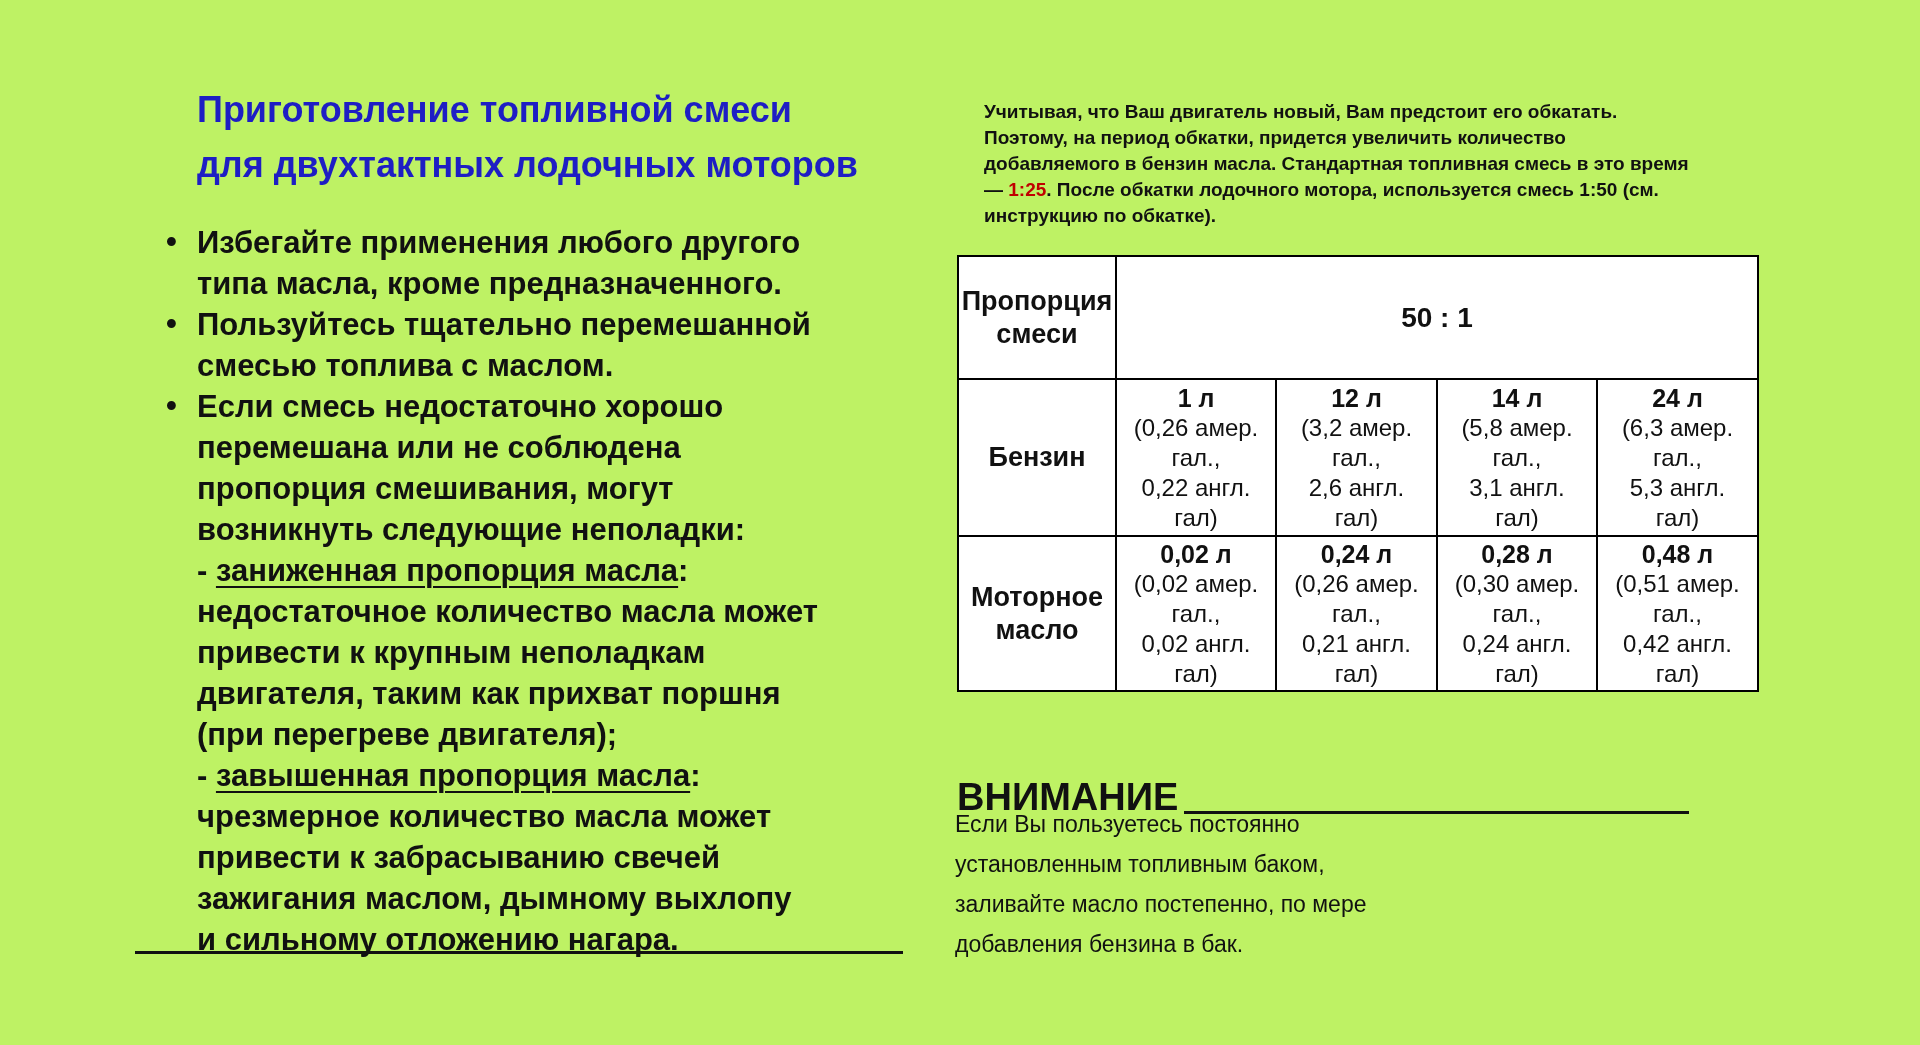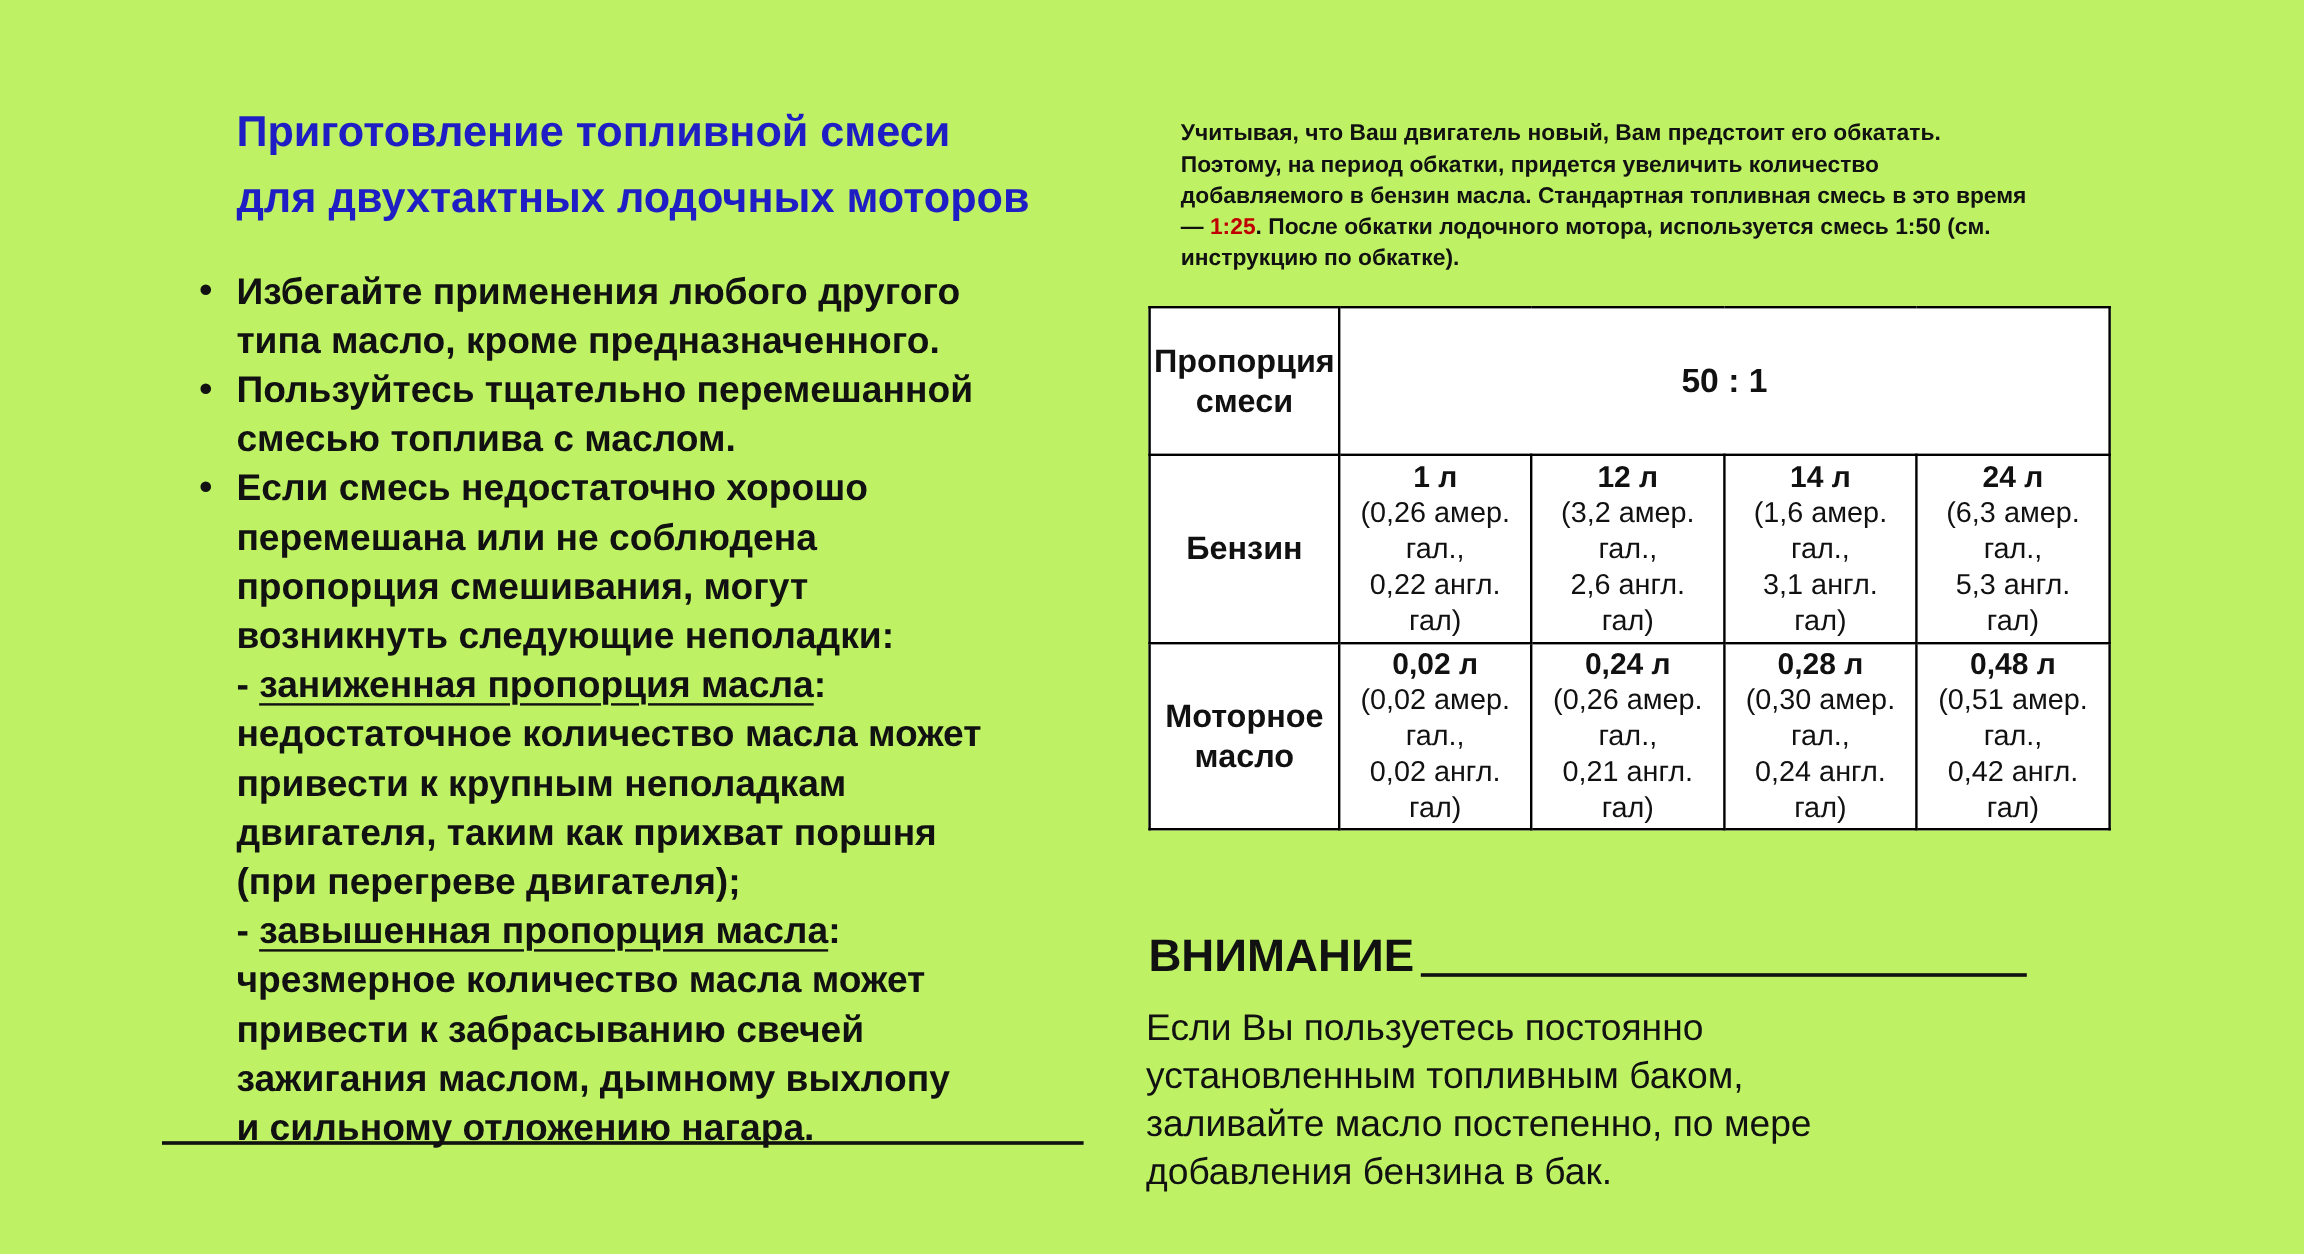--- a/index.html
+++ b/index.html
@@ -34,37 +34,37 @@
   .mix td { border:2px solid #000; text-align:center; vertical-align:middle; padding:0; overflow:hidden; }
   .mix .lbl   { font-size:27px; font-weight:bold; line-height:33px;border-radius:29px; }
   .mix .ratio { font-size:28px; font-weight:bold; }
   .cellv { font-size:24px; line-height:30px; white-space:nowrap; }
   .cellv.b { font-weight:bold; font-size:25px; }
   
   .att-head { position:absolute; left:957px; top:776px; display:flex; align-items:flex-end; }
   .att-title { font-size:38px; font-weight:bold; line-height:42px; white-space:nowrap; }
   .att-rule { width:505px; height:3px; background:#111; margin-left:6px; margin-bottom:4px; }
   .att-para {
-    position:absolute; left:955px; top:837px;
-    font-size:31px; font-weight:normal; line-height:40px; white-space:nowrap;
+    position:absolute; left:955px; top:804px;
+    font-size:23px; font-weight:normal; line-height:40px; white-space:nowrap;
   }
 </style>
 </head>
 <body>
 
 <div class="canvas">
 
   <div class="title">
     <div>Приготовление топливной смеси</div>
     <div>для двухтактных лодочных моторов</div>
   </div>
 
   <div class="llist">
     <div class="lline"><span class="bullet">•</span><span>Избегайте применения любого другого</span></div>
-    <div class="lline"><span>типа масло, кроме предназначенного.</span></div>
+    <div class="lline"><span>типа масла, кроме предназначенного.</span></div>
     <div class="lline"><span class="bullet">•</span><span>Пользуйтесь тщательно перемешанной</span></div>
     <div class="lline"><span>смесью топлива с маслом.</span></div>
     <div class="lline"><span class="bullet">•</span><span>Если смесь недостаточно хорошо</span></div>
     <div class="lline"><span>перемешана или не соблюдена</span></div>
     <div class="lline"><span>пропорция смешивания, могут</span></div>
     <div class="lline"><span>возникнуть следующие неполадки:</span></div>
     <div class="lline"><span>- </span><span class="u">заниженная пропорция масла</span><span>:</span></div>
     <div class="lline"><span>недостаточное количество масла может</span></div>
     <div class="lline"><span>привести к крупным неполадкам</span></div>
     <div class="lline"><span>двигателя, таким как прихват поршня</span></div>
@@ -110,21 +110,21 @@
       </td>
       <td>
         <div class="cellv b">12 л</div>
         <div class="cellv">(3,2 амер.</div>
         <div class="cellv">гал.,</div>
         <div class="cellv">2,6 англ.</div>
         <div class="cellv">гал)</div>
       </td>
       <td>
         <div class="cellv b">14 л</div>
-        <div class="cellv">(1,6 амер.</div>
+        <div class="cellv">(5,8 амер.</div>
         <div class="cellv">гал.,</div>
         <div class="cellv">3,1 англ.</div>
         <div class="cellv">гал)</div>
       </td>
       <td>
         <div class="cellv b">24 л</div>
         <div class="cellv">(6,3 амер.</div>
         <div class="cellv">гал.,</div>
         <div class="cellv">5,3 англ.</div>
         <div class="cellv">гал)</div>

